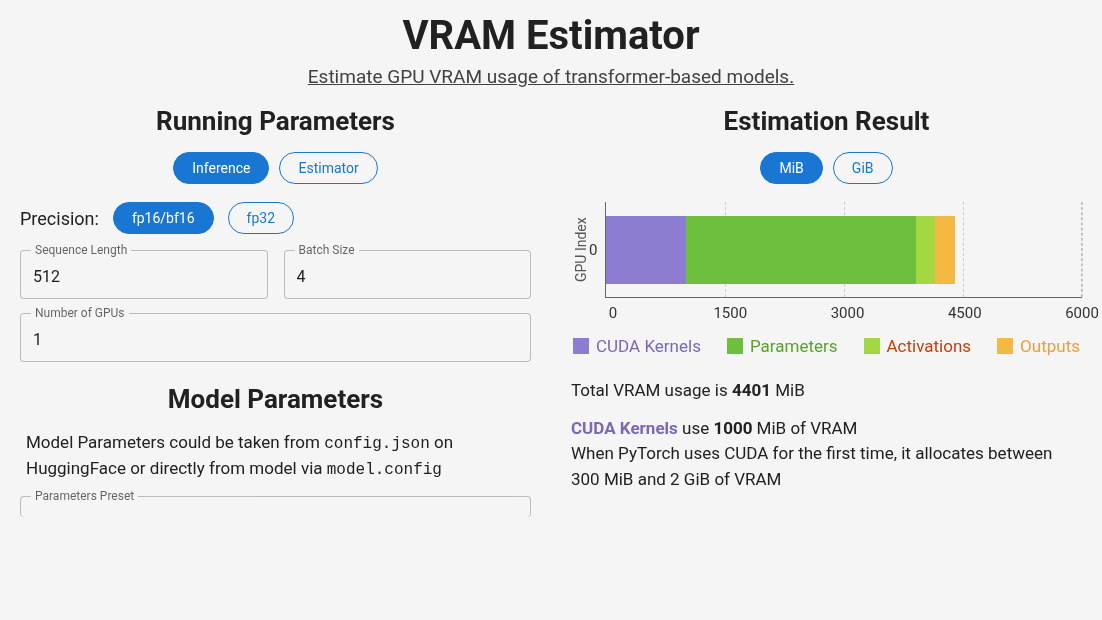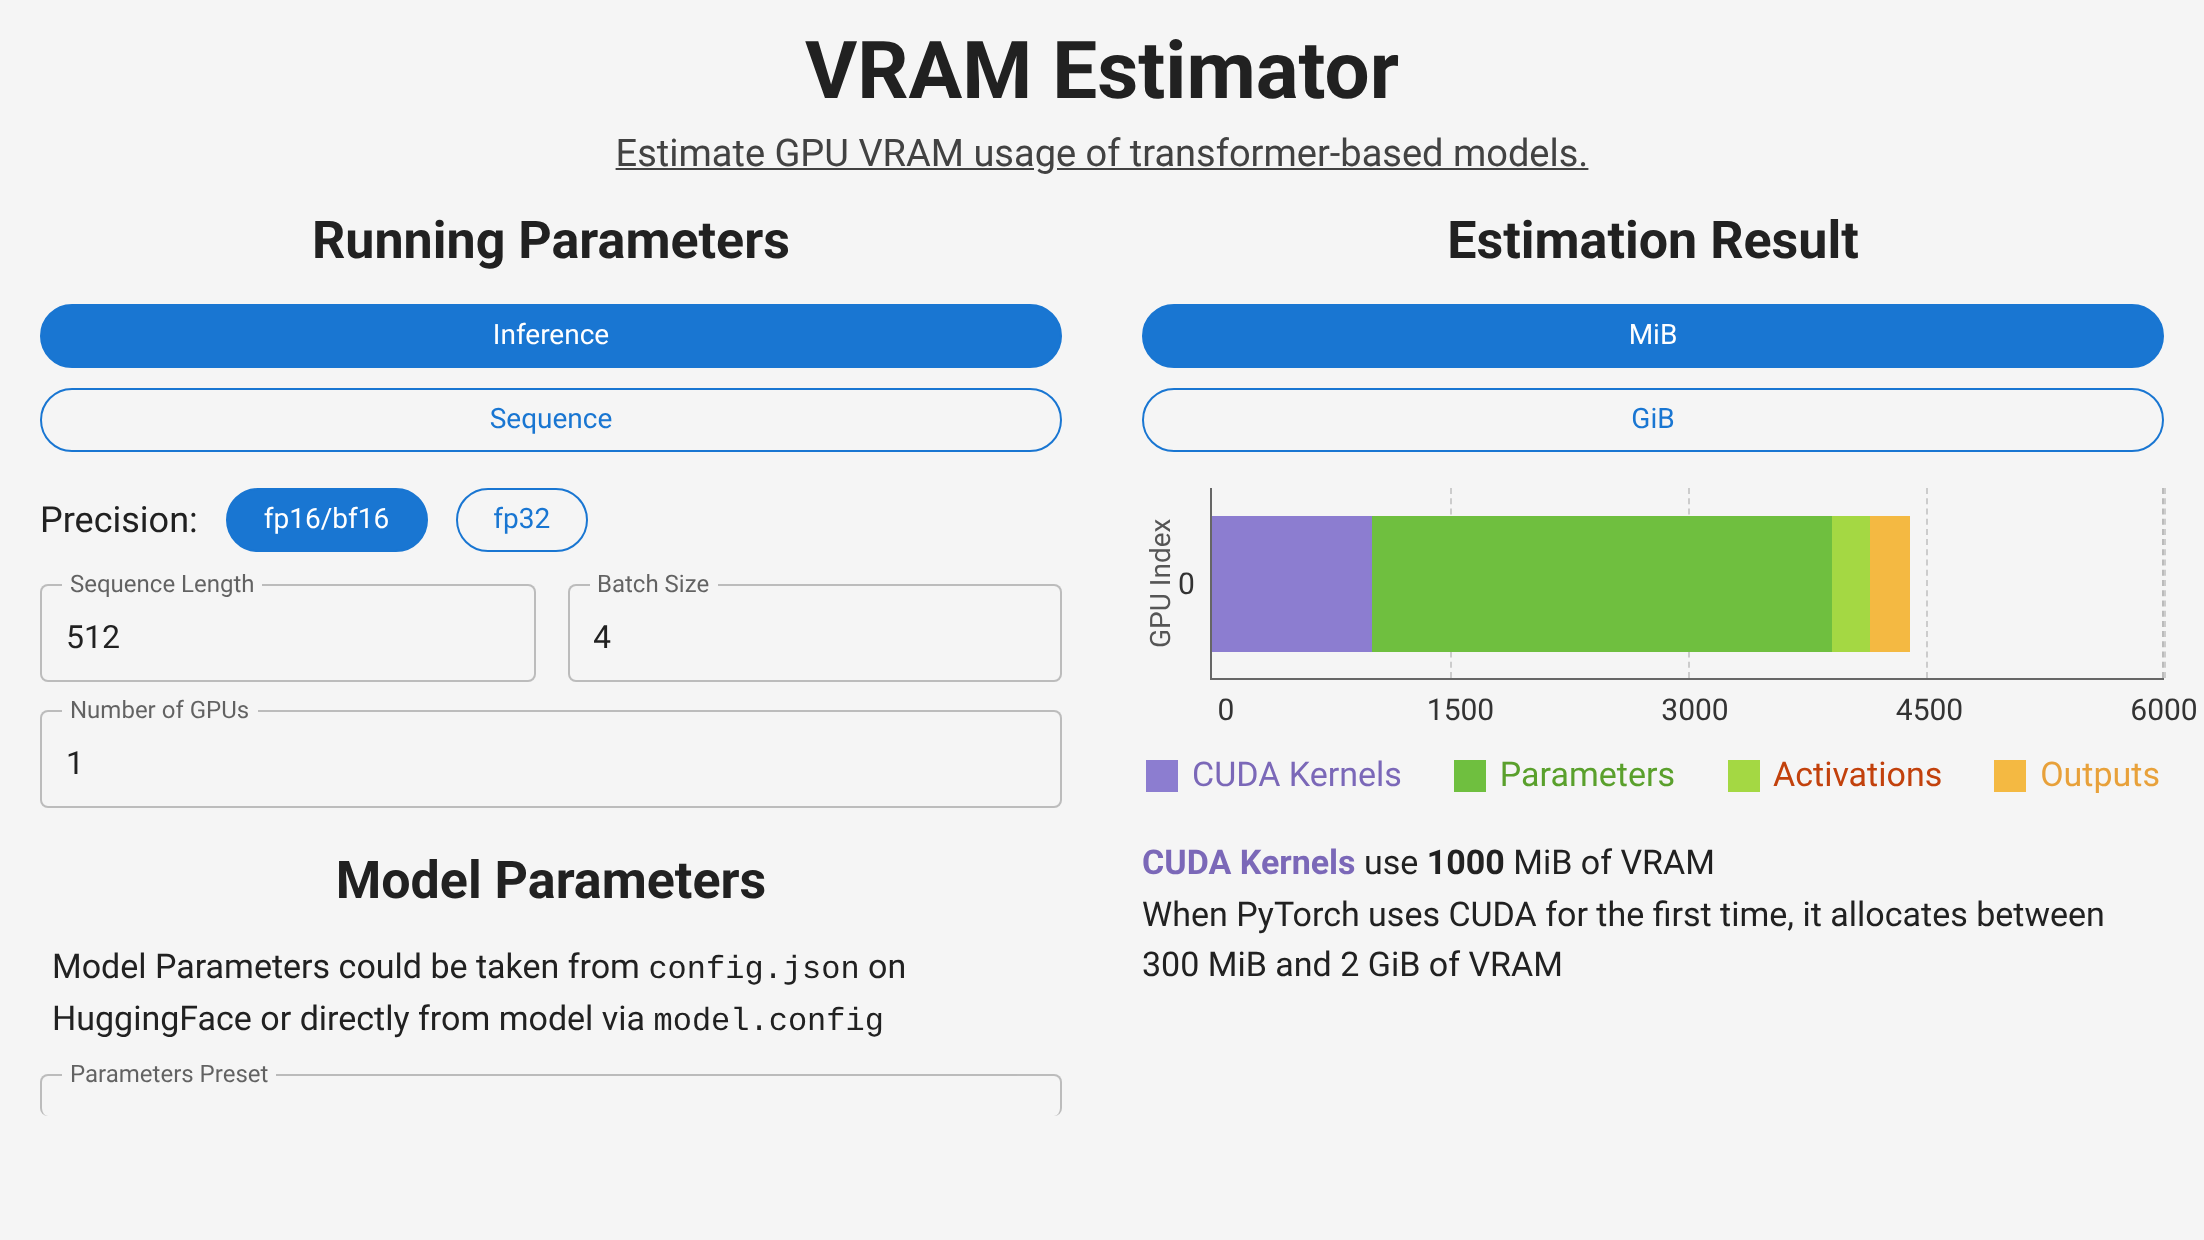--- a/index.html
+++ b/index.html
@@ -9,21 +9,21 @@
       color: #212121;
       width: 1102px;
       padding: 12px 20px;
     }
     .header { text-align: center; margin-bottom: 18px; }
     .title { font-size: 40px; font-weight: 700; margin-bottom: 6px; }
     .subtitle { font-size: 19px; color: #424242; text-decoration: underline; }
     .columns { display: flex; gap: 40px; }
     .col { flex: 1; min-width: 0; }
     .section-title { font-size: 26px; font-weight: 700; text-align: center; margin-bottom: 16px; }
-    .toggle-group { display: flex; justify-content: center; gap: 10px; margin-bottom: 18px; flex-direction: column; }
+    .toggle-group { display: flex; justify-content: center; gap: 10px; margin-bottom: 18px; }
     .chip {
       display: inline-flex; align-items: center; justify-content: center;
       height: 32px; padding: 0 18px; border-radius: 16px;
       font-size: 14px; cursor: pointer; user-select: none;
       border: 1px solid #1976d2; color: #1976d2; background: transparent;
     }
     .chip.active { background: #1976d2; color: #fff; border-color: #1976d2; }
     .row { display: flex; align-items: center; gap: 14px; margin-bottom: 16px; flex-wrap: wrap; }
     .row-label { font-size: 18px; }
     .fields-row { display: flex; gap: 16px; margin-bottom: 14px; }
@@ -85,21 +85,21 @@
   <div class="subtitle">Estimate GPU VRAM usage of transformer-based models.</div>
 </div>
 
 <div class="columns">
 
   <div class="col">
     <h2 class="section-title">Running Parameters</h2>
 
     <div class="toggle-group">
       <div class="chip active">Inference</div>
-      <div class="chip">Sequence</div>
+      <div class="chip">Estimator</div>
     </div>
 
     <div class="row">
       <span class="row-label">Precision:</span>
       <div class="chip active">fp16/bf16</div>
       <div class="chip">fp32</div>
     </div>
 
     <div class="fields-row">
       <div class="field">
@@ -179,18 +179,21 @@
           <span style="color:#c2410c">Activations</span>
         </div>
       <div class="legend-item">
           <span class="sw" style="background:#f4b942"></span>
           <span style="color:#e8a13a">Outputs</span>
         </div>
     </div>
 
     <div class="result-text">
       <p>
+        <span>Total VRAM usage is </span><span class="bold">4401</span><span> MiB</span>
+      </p>
+      <p>
         <span class="c-purple">CUDA Kernels</span><span> use </span><span class="bold">1000</span><span> MiB of VRAM</span><br>
         <span>When PyTorch uses CUDA for the first time, it allocates between 300 MiB and 2 GiB of VRAM</span>
       </p>
     </div>
   </div>
 </div>
 
 </body></html>

